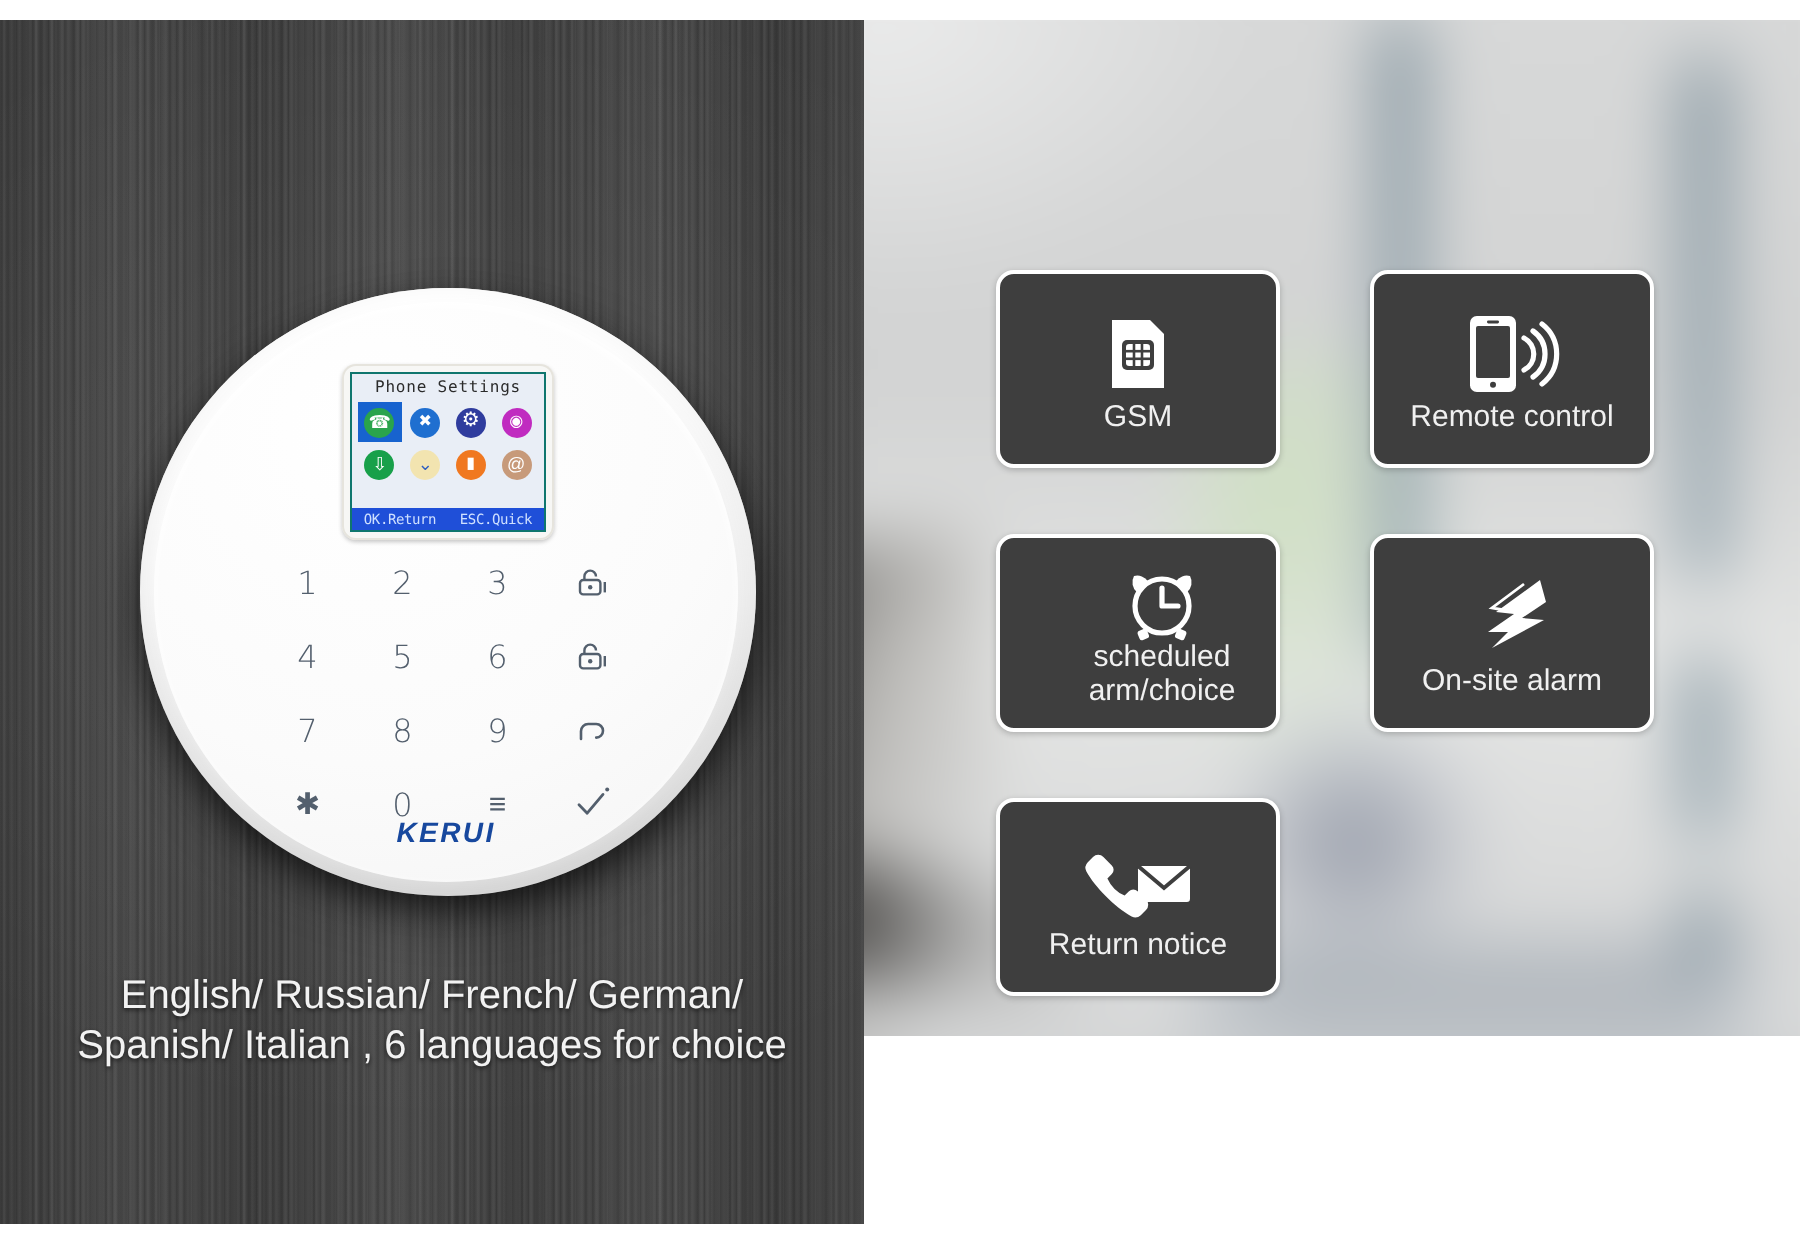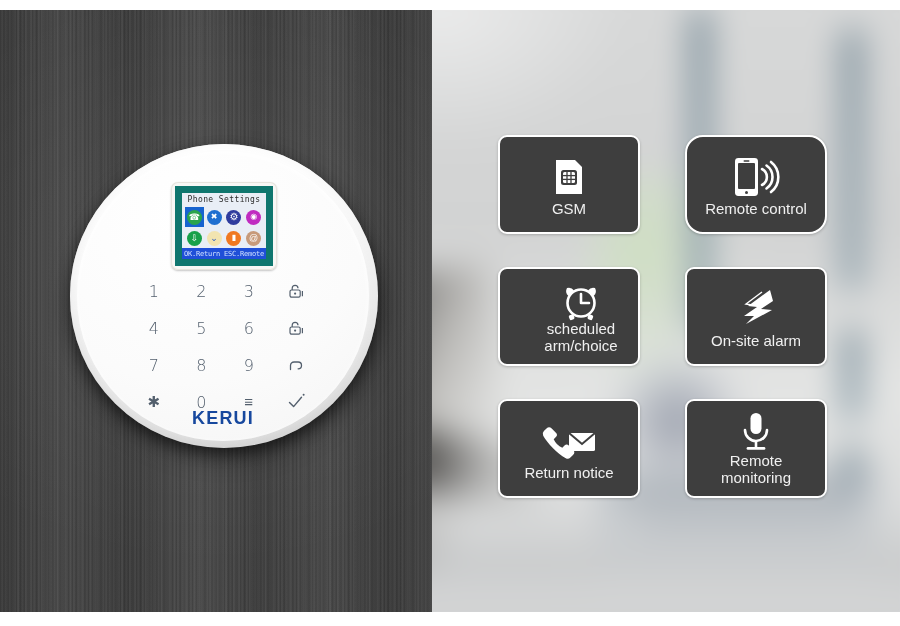--- a/index.html
+++ b/index.html
@@ -109,21 +109,21 @@
     background: #f7f7f5;
     box-shadow: 0 1px 2px rgba(0,0,0,0.22), inset 0 0 0 1px #e6e4dd;
     padding: 4px;
     box-sizing: border-box;
   }
   #lcd {
     position: relative;
     width: 98px;
     height: 80px;
     background: #e9eef6;
-    border: 7px solid #0f766e;
+    border: 1px solid #0f766e;
     box-sizing: border-box;
     overflow: hidden;
   }
   #lcd .lcd-title {
     text-align: center;
     font-family: "DejaVu Sans Mono", monospace;
     font-size: 8px;
     letter-spacing: 0.4px;
     color: #2b2b2b;
     margin-top: 2px;
@@ -193,23 +193,24 @@
   #keypad .key.glyph { font-size: 15px; }
   #keypad .key svg { display: block; }
   #brand {
     position: absolute;
     left: 0;
     top: 264px;
     width: 310px;
     text-align: center;
     color: #17489e;
     font-family: "Liberation Sans", sans-serif;
-    font-size: 18px;
+    font-size: 14px;
     font-weight: bold;
     letter-spacing: 1.2px;
+    font-style: italic;
   }
 
   
   #caption {
     position: absolute;
     left: 0;
     top: 476px;
     width: 432px;
     text-align: center;
     color: #f2f2f2;
@@ -218,21 +219,21 @@
     font-family: "Liberation Sans", sans-serif;
     text-shadow: 0 1px 2px rgba(0,0,0,0.6);
   }
 
   
   #right-panel {
     position: absolute;
     left: 432px;
     top: 10px;
     width: 468px;
-    height: 602px;
+    height: 508px;
     overflow: hidden;
     background: linear-gradient(160deg, #d6d7d7 0%, #cfd0d0 28%, #dadbda 55%, #c9cacb 100%);
   }
   #right-panel .blurlayer { position: absolute; inset: -40px; filter: blur(17px); }
   #right-panel .bg1 {
     position: absolute; left: 0; top: 0; width: 100%; height: 100%;
     background:
       linear-gradient(180deg, #d8d9d9 0%, #d2d3d3 38%, #e4e5e4 62%, #cfd0d1 100%);
   }
   #right-panel .shape {
@@ -319,21 +320,21 @@
     font-size: 15px;
     line-height: 17px;
     text-align: center;
     padding: 0 4px 3px 4px;
     color: #f0f0f0;
   }
   .card.two-line .c-label { font-size: 15px; line-height: 17px; }
 
   
   #card-gsm      { left: 66px;  top: 125px; width: 142px; height: 99px; }
-  #card-remote   { left: 253px; top: 125px; width: 142px; height: 99px; border-radius: 18px; }
+  #card-remote   { left: 253px; top: 125px; width: 142px; height: 99px; }
   #card-sched    { left: 66px;  top: 257px; width: 142px; height: 99px; padding-left: 24px; }
   #card-onsite   { left: 253px; top: 257px; width: 142px; height: 99px; align-items: center; }
   #card-quick    { left: 66px;  top: 389px; width: 142px; height: 99px; }
   #card-monitor  { left: 253px; top: 389px; width: 142px; height: 99px; }
 </style>
 </head>
 <body>
 
 <div id="stage">
 
@@ -369,21 +370,21 @@
             </div>
             <div class="ic-cell">
               <span class="ic" style="background:#f07820;font-size:8px">▮</span>
             </div>
             <div class="ic-cell">
               <span class="ic" style="background:#c79a7a;font-size:9px">@</span>
             </div>
           </div>
           <div class="statusbar">
             <span>OK.Return</span>
-            <span>ESC.Remote</span>
+            <span>ESC.Quick</span>
           </div>
         </div>
       </div>
 
       <div id="keypad">
         <div class="key">1</div>
         <div class="key">2</div>
         <div class="key">3</div>
         <div class="key glyph">
           <svg width="17" height="16" viewBox="0 0 17 16">
@@ -419,20 +420,24 @@
           <svg width="20" height="18" viewBox="0 0 20 18">
             <path d="M3.5 9.4 L7.6 13.6 L15.5 4.2" fill="none" stroke="#535f6d" stroke-width="1.4" stroke-linecap="round" stroke-linejoin="round"></path>
             <circle cx="17.6" cy="1.8" r="1.0" fill="#535f6d"></circle>
           </svg>
         </div>
       </div>
 
       <div id="brand">KERUI</div>
     </div>
 
+    <div id="caption">
+      <div>English/ Russian/ French/ German/</div>
+      <div>Spanish/ Italian , 6 languages for choice</div>
+    </div>
   </div>
 
   <div id="right-panel">
     <div class="blurlayer">
       <div class="bg1"></div>
       <div class="shape hl-topleft"></div>
       <div class="shape greenery"></div>
       <div class="shape window-col" style="left:300px;"></div>
       <div class="shape window-col" style="left:452px; top:60px; height:260px;"></div>
       <div class="shape window-col" style="left:452px; top:360px; height:90px;"></div>
@@ -512,31 +517,17 @@
                      a17 17 0 0 0 8.6 8.6 l2.2 -2.2 a3 3 0 0 1 4.3 0 l4.2 4.2
                      a3.6 3.6 0 0 1 0 5.2 l-2.6 2.6 a4 4 0 0 1 -4.6 0.7
                      C17 31 7.6 21.6 3.2 13.7 a4 4 0 0 1 0.7 -4.6 Z" fill="#ffffff"></path>
             <rect x="29" y="11" width="26" height="18" rx="1.6" fill="#ffffff"></rect>
             <path d="M29 11 L42 22 L55 11" fill="none" stroke="#3e3e3e" stroke-width="2"></path>
           </svg>
         </div>
         <div class="c-label">Return notice</div>
       </div>
 
-      <div class="card two-line" id="card-monitor">
-        <div class="c-icon" style="height:40px">
-          <svg width="34" height="42" viewBox="0 0 34 42">
-            <rect x="11.5" y="2" width="11" height="21" rx="5.5" fill="#ffffff"></rect>
-            <path d="M6 19 a11 11 0 0 0 22 0" fill="none" stroke="#ffffff" stroke-width="2.6" stroke-linecap="round"></path>
-            <line x1="17" y1="30" x2="17" y2="36" stroke="#ffffff" stroke-width="2.6"></line>
-            <line x1="9" y1="37.4" x2="25" y2="37.4" stroke="#ffffff" stroke-width="2.8" stroke-linecap="round"></line>
-          </svg>
-        </div>
-        <div class="c-label">
-          <div>Remote</div>
-          <div>monitoring</div>
-        </div>
-      </div>
 
     </div>
   </div>
 
 </div>
 
 </body></html>

